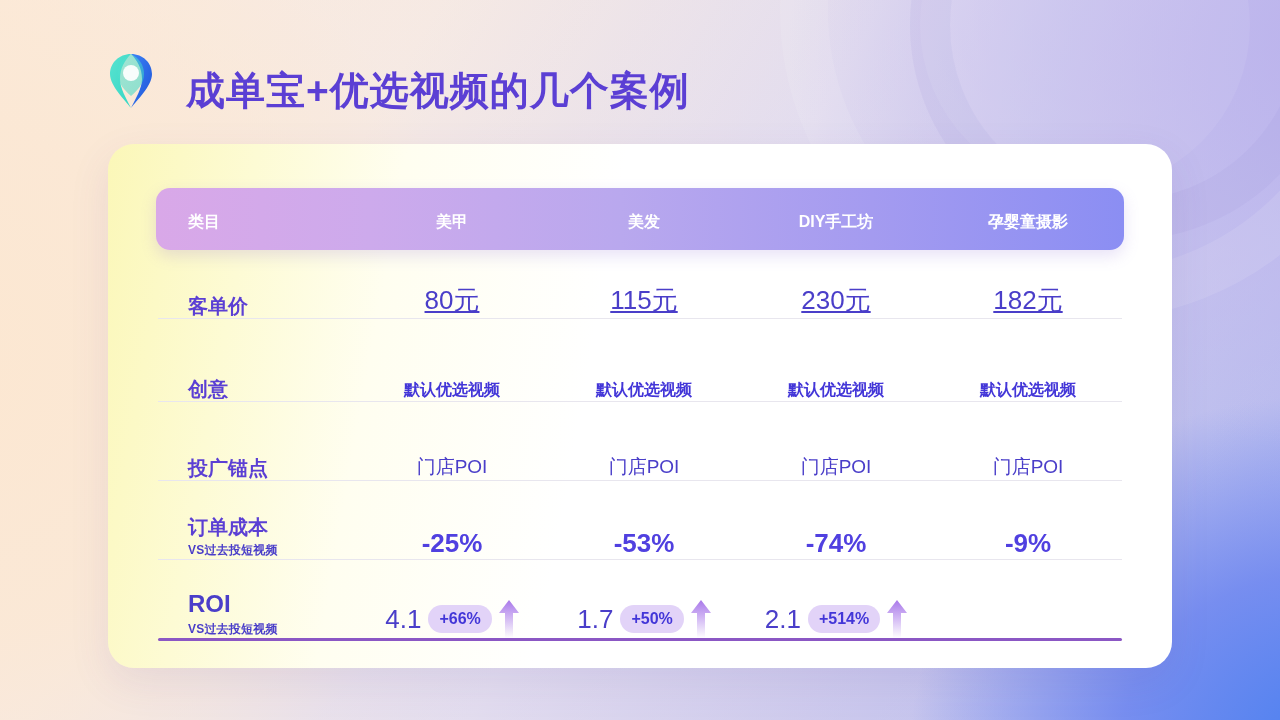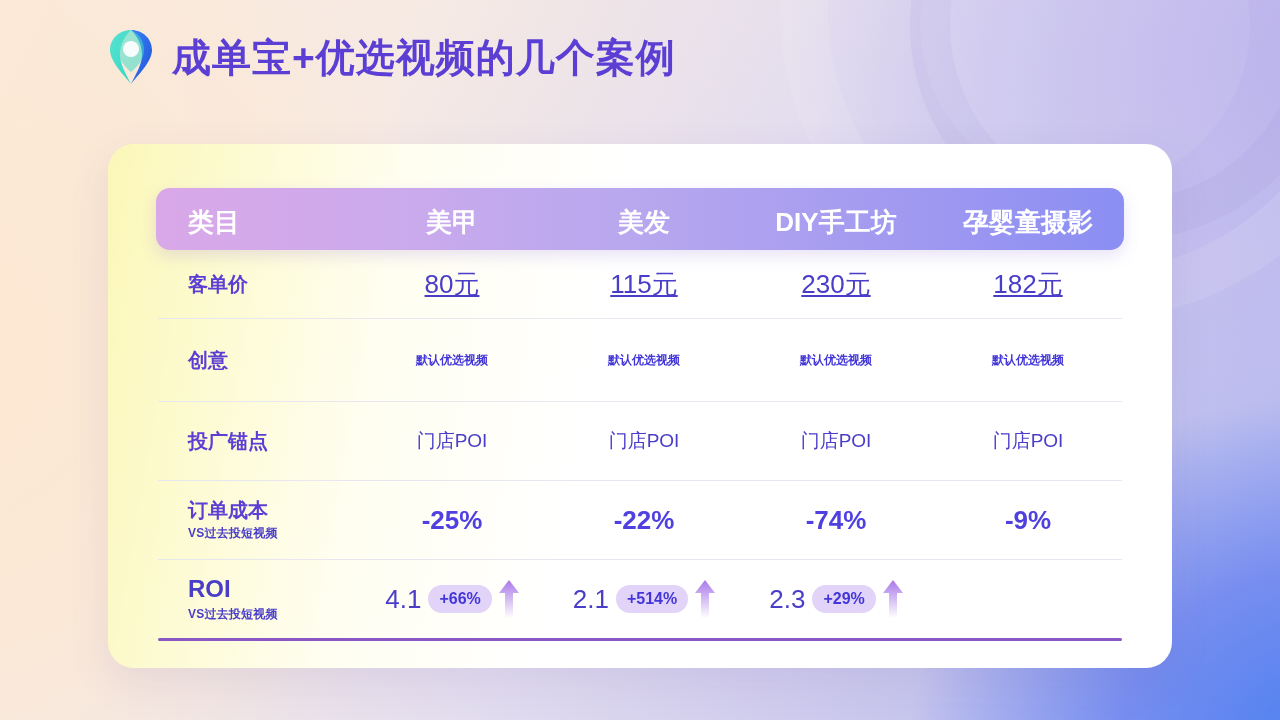--- a/index.html
+++ b/index.html
@@ -21,21 +21,21 @@
   
   .deco { position:absolute; border-radius:50%; pointer-events:none; }
   .deco-a { width:620px; height:620px; right:-120px; top:-300px;
     border:48px solid rgba(255,255,255,0.10); }
   .deco-b { width:430px; height:430px; right:-60px; top:-190px;
     border:40px solid rgba(150,140,215,0.10); }
   .deco-c { width:330px; height:330px; right:30px; top:-140px;
     background:rgba(255,255,255,0.07); }
 
   
-  .header { position:absolute; left:108px; top:28px; display:flex; align-items:center; gap:18px; }
+  .header { position:absolute; left:108px; top:52px; display:flex; align-items:flex-end; gap:32px; }
   .pin-icon { width:46px; height:58px; flex:none; display:block; }
   .page-title {
     font-size:39px; font-weight:bold; color:#5b3fd4;
     letter-spacing:1px; line-height:1; white-space:nowrap;
   }
 
   
   .card {
     position:absolute; left:108px; top:144px;
     width:1064px; height:524px;
@@ -48,35 +48,35 @@
 
   .thead {
     display:flex; align-items:center;
     height:62px; border-radius:14px;
     background:linear-gradient(90deg,#d9a8e8 0%, #cdaaec 22%, #b9a8ee 48%, #a49bf0 74%, #8b8ef3 100%);
     box-shadow:0 6px 16px rgba(140,110,215,0.20);
   }
   .th, .td { text-align:center; font-size:20px; }
   .c0 { width:200px; text-align:left; padding-left:32px; }
   .c1, .c2, .c3, .c4 { width:192px; }
-  .thead .th { color:#ffffff; font-weight:bold; font-size:26px;margin-top:7px; }
+  .thead .th { color:#ffffff; font-weight:bold; font-size:16px;margin-top:7px; }
   .thead .c0 { text-align:left; }
 
-  .row { display:flex; align-items:center; position:relative; }
+  .row { display:flex; align-items:flex-end; position:relative; }
   .row .c0 { text-align:left; padding-left:32px; }
   .row-label { color:#5b3fd4; font-weight:bold; font-size:20px; line-height:1.15; }
   .row-sub { color:#4a3ec9; font-weight:bold; font-size:12px; margin-top:3px; letter-spacing:0.2px; }
   .sep { height:1px; background:#e8e6ee; margin:0 2px; }
   .sep-bold { height:3px; background:#8b57c4; border-radius:2px; margin:0 2px; }
 
   .r-price { height:68px; }
   .r-price .td { color:#4a3ec9; font-size:26px;text-decoration:underline; }
 
   .r-creative { height:82px; }
-  .r-creative .td { color:#4336d8; font-size:12px; font-weight:bold; }
+  .r-creative .td { color:#4336d8; font-size:16px; font-weight:bold; }
 
   .r-anchor { height:78px; }
   .r-anchor .td { color:#4a3ec9; font-size:19px; }
 
   .r-cost { height:78px; }
   .r-cost .td { color:#5040e0; font-size:26px; font-weight:bold; }
 
   .r-roi { height:78px; }
   .r-roi .td { display:flex; align-items:center; justify-content:center; gap:7px; }
   .roi-num { color:#4a3ec9; font-size:26px; font-weight:normal; }
@@ -160,21 +160,21 @@
         <div class="td c4">门店POI</div>
       </div>
       <div class="sep"></div>
 
       <div class="row r-cost">
         <div class="c0">
           <div class="row-label">订单成本</div>
           <div class="row-sub">VS过去投短视频</div>
         </div>
         <div class="td c1">-25%</div>
-        <div class="td c2">-22%</div>
+        <div class="td c2">-53%</div>
         <div class="td c3">-74%</div>
         <div class="td c4">-9%</div>
       </div>
       <div class="sep"></div>
 
       <div class="row r-roi">
         <div class="c0">
           <div class="roi-label">ROI</div>
           <div class="row-sub">VS过去投短视频</div>
         </div>
@@ -186,34 +186,34 @@
             <defs>
                 <linearGradient id="ag1" x1="0" y1="0" x2="0" y2="1">
               <stop offset="0%" stop-color="#a978ea"></stop>
                   <stop offset="100%" stop-color="#a978ea" stop-opacity="0"></stop>
             </linearGradient>
               </defs>
             <path d="M10 0 L20 13 L14 13 L14 38 L6 38 L6 13 L0 13 Z" fill="url(#ag1)"></path>
           </svg>
         </div>
 
+        <div class="td c2">
+          <span class="roi-num">1.7</span>
+          <span class="badge">+50%</span>
+          <svg class="arrow-up" viewBox="0 0 20 38">
+            <path d="M10 0 L20 13 L14 13 L14 38 L6 38 L6 13 L0 13 Z" fill="url(#ag1)"></path>
+          </svg>
+        </div>
 
         <div class="td c3">
           <span class="roi-num">2.1</span>
           <span class="badge">+514%</span>
           <svg class="arrow-up" viewBox="0 0 20 38">
             <path d="M10 0 L20 13 L14 13 L14 38 L6 38 L6 13 L0 13 Z" fill="url(#ag1)"></path>
           </svg>
         </div>
 
-        <div class="td c4">
-          <span class="roi-num">2.3</span>
-          <span class="badge">+29%</span>
-          <svg class="arrow-up" viewBox="0 0 20 38">
-            <path d="M10 0 L20 13 L14 13 L14 38 L6 38 L6 13 L0 13 Z" fill="url(#ag1)"></path>
-          </svg>
-        </div>
       </div>
       <div class="sep-bold"></div>
 
     </div>
   </div>
 </div>
 
 </body></html>

